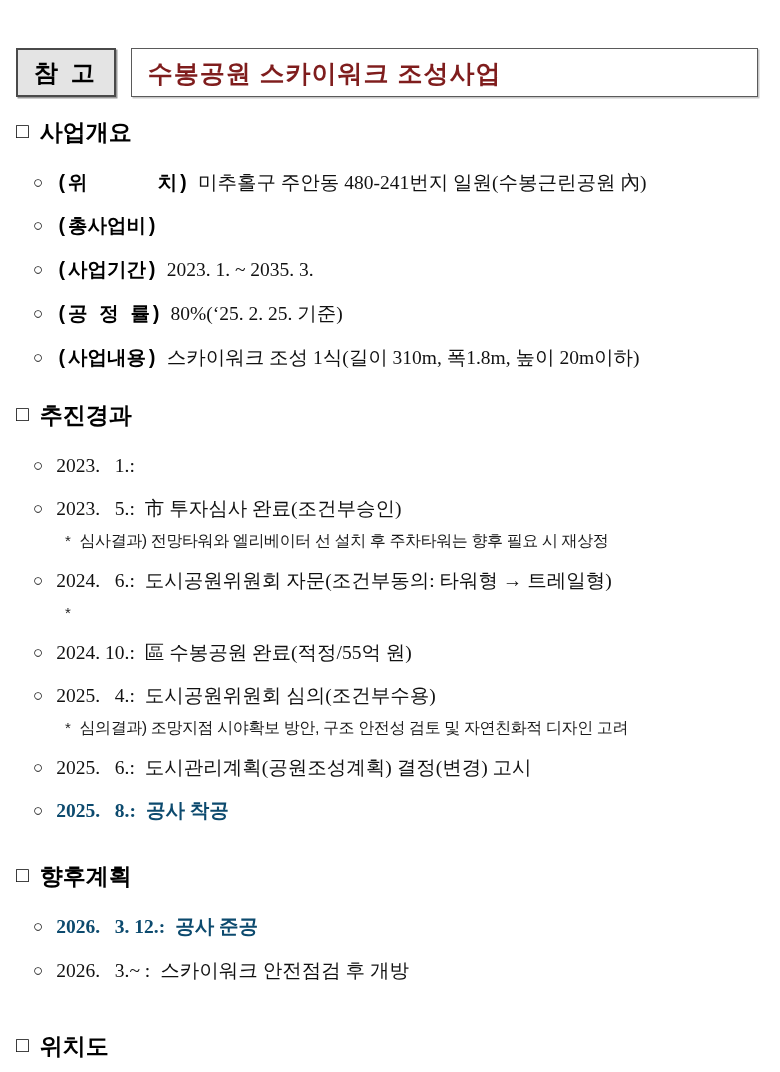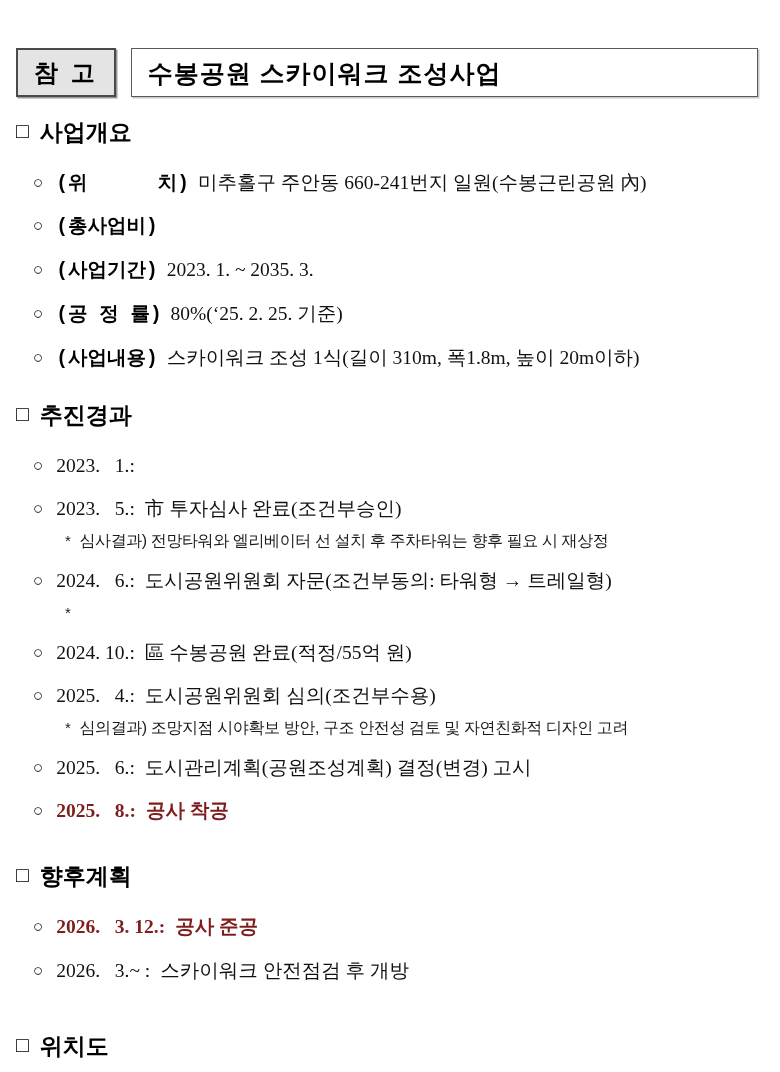--- a/index.html
+++ b/index.html
@@ -34,21 +34,21 @@
     box-sizing: border-box;
     flex: 1;
     border: 1.5px solid #5a5a5a;
     box-shadow: 1.5px 1.5px 0 #c8c8c8;
     background: #ffffff;
     padding: 6px 16px 5px 16px;
     font-family: "Liberation Sans", "DejaVu Sans", sans-serif;
     font-weight: bold;
     font-size: 25px;
     letter-spacing: 1px;
-    color: #000000;
+    color: #7f1d1d;
     display: flex; align-items: center;
   }
 
   
   .sec {
     font-family: "Liberation Sans", "DejaVu Sans", sans-serif;
     font-weight: bold;
     font-size: 23px;
     color: #000;
     display: flex; align-items: center;
@@ -77,21 +77,21 @@
     color: #111;
   }
   .item .bullet {
     font-size: 17px;
     margin-right: 13px;
     flex: 0 0 auto;
     position: relative; top: -1px;
   }
   .item .label { font-weight: bold; white-space: pre; margin-right: 9px; color: #000; font-family: Liberation Mono, monospace; }
   .item .date  { white-space: pre; margin-right: 10px; }
-  .item.bold .date, .item.bold .text { font-weight: bold; color: #7f1d1d; }
+  .item.bold .date, .item.bold .text { font-weight: bold; color: #0c4a6e; }
   .item .text { white-space: pre; }
 
   
   .note {
     display: flex;
     align-items: baseline;
     font-family: "Liberation Sans", "DejaVu Sans", sans-serif;
     font-size: 16px;
     letter-spacing: -0.4px;
     line-height: 21px;
@@ -114,21 +114,21 @@
   </div>
 
   <div class="sec">
     <span class="marker">□</span>
     <span>사업개요</span>
   </div>
 
   <div class="item">
     <span class="bullet">○</span>
     <span class="label">(위      치)</span>
-    <span class="text">미추홀구 주안동 660-241번지 일원(수봉근린공원 內)</span>
+    <span class="text">미추홀구 주안동 480-241번지 일원(수봉근린공원 內)</span>
   </div>
   <div class="item">
     <span class="bullet">○</span>
     <span class="label">(총사업비)</span>
   </div>
   <div class="item">
     <span class="bullet">○</span>
     <span class="label">(사업기간)</span>
     <span class="text">2023. 1. ~ 2035. 3.</span>
   </div>

